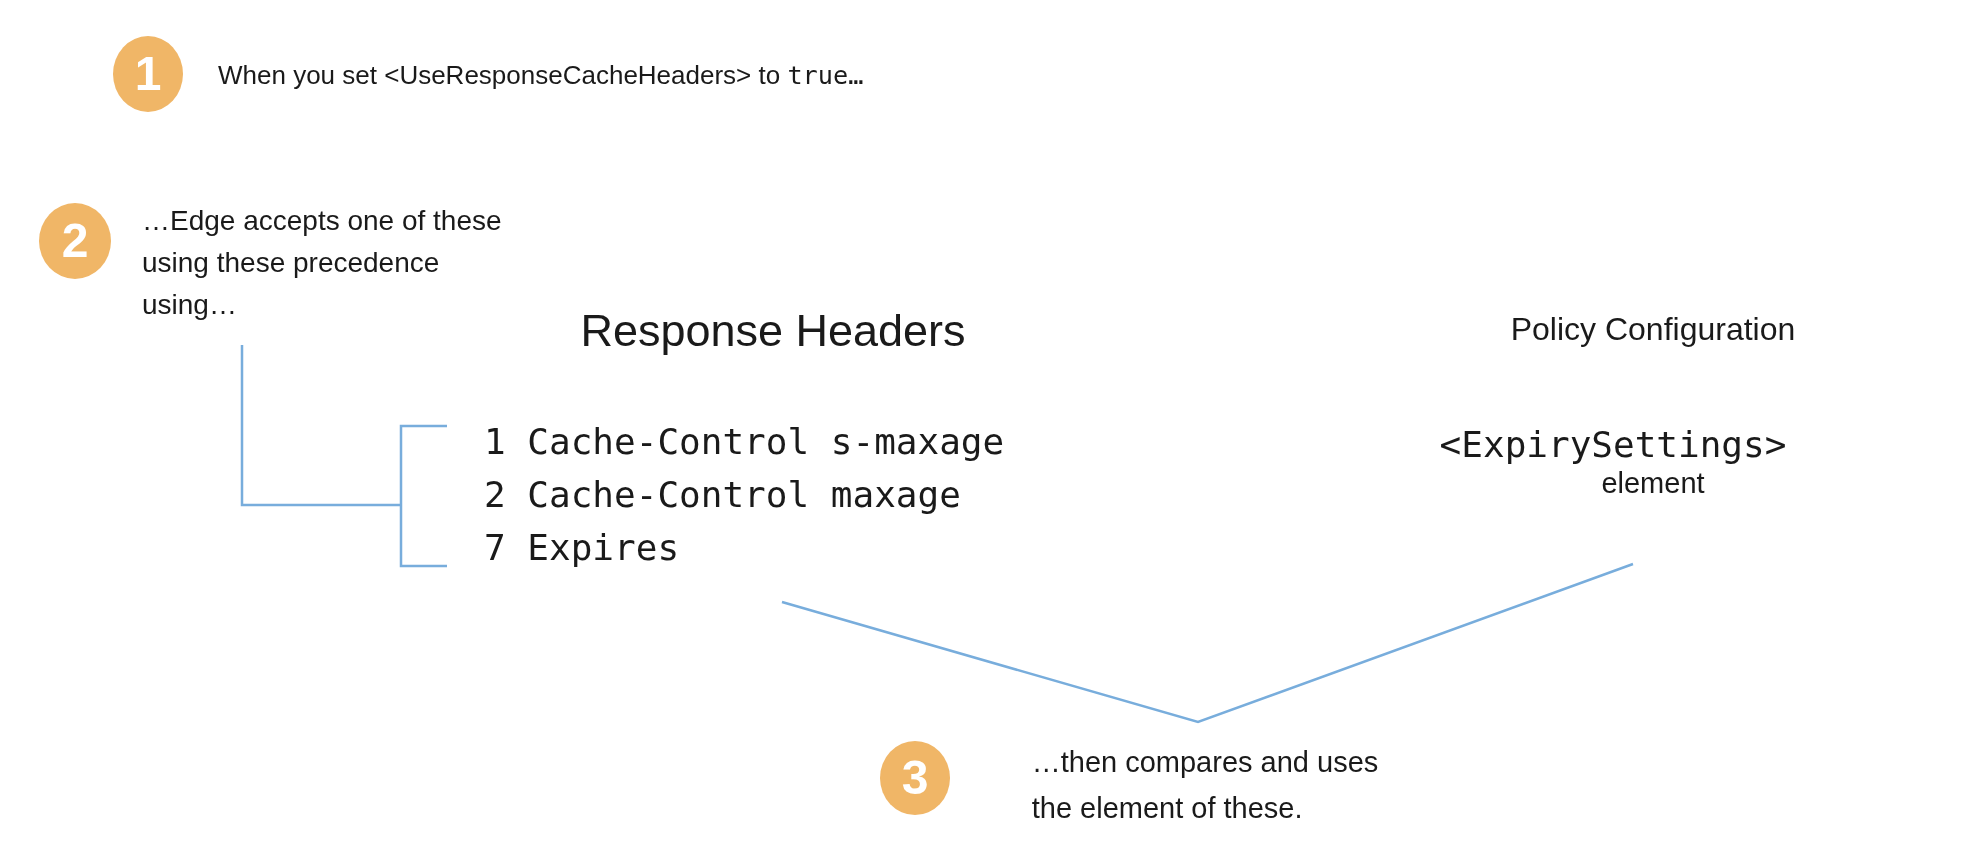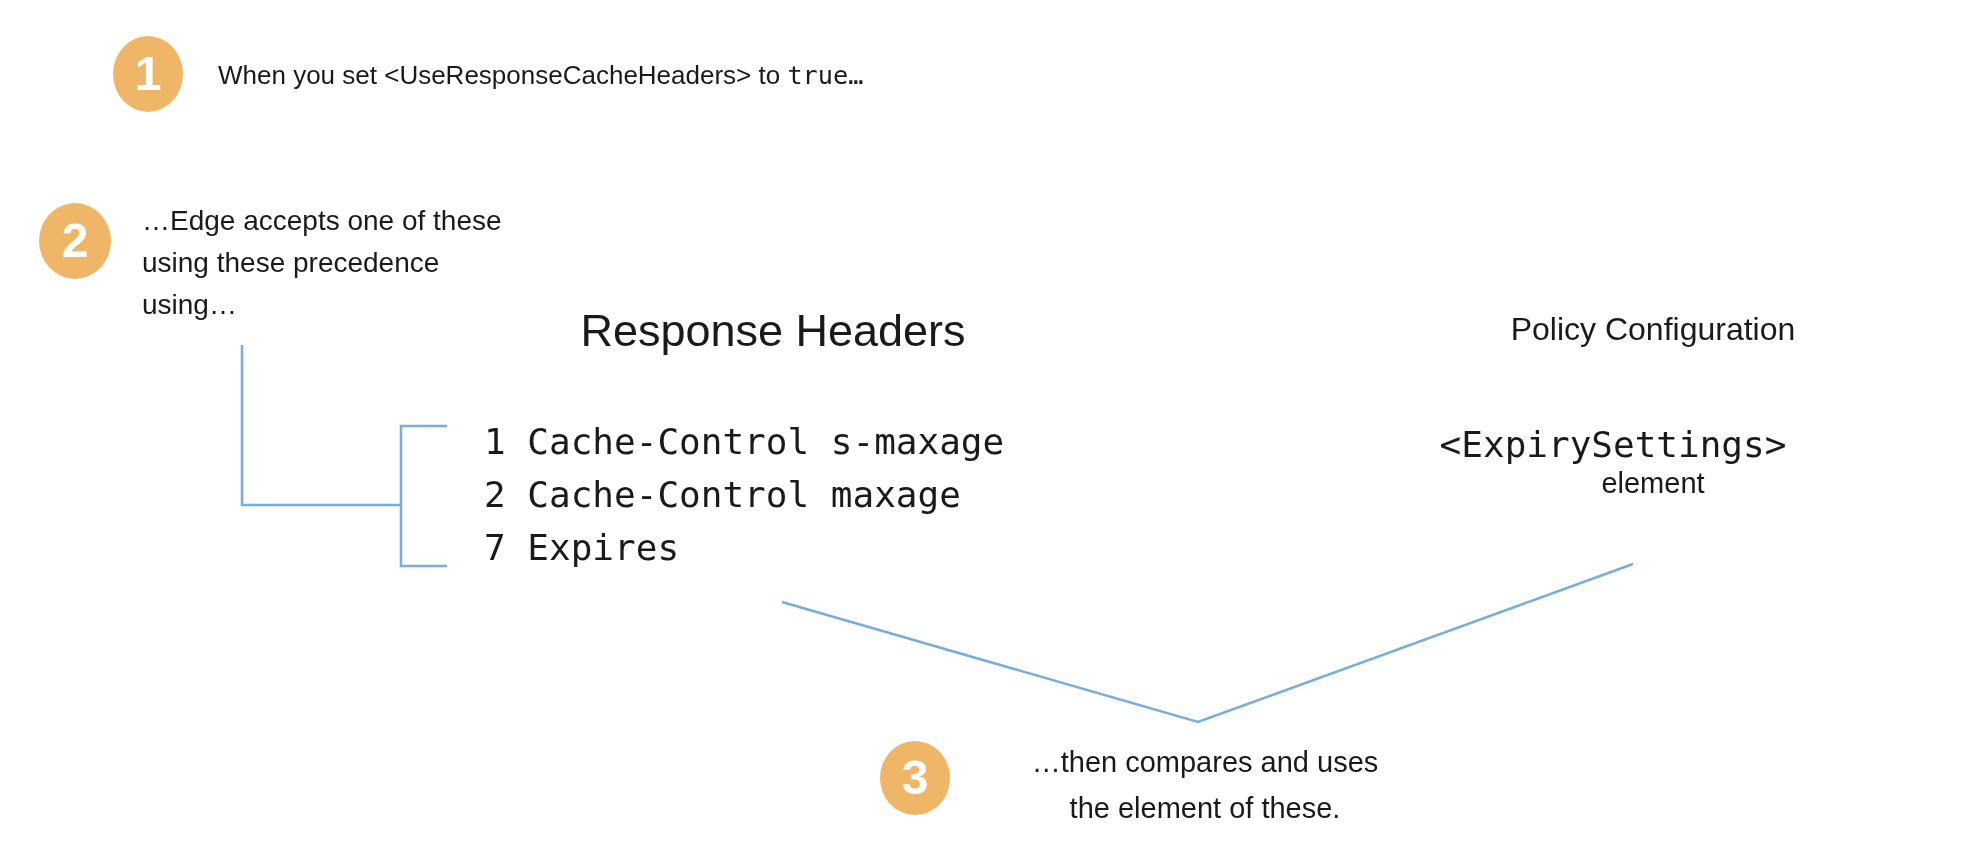--- a/index.html
+++ b/index.html
@@ -57,21 +57,20 @@
     line-height: 42px;
     white-space: nowrap;
   }
   .step3-caption {
     position: absolute;
     left: 1205px;
     top: 785px;
     transform: translate(-50%, -50%);
     font-size: 29px;
     line-height: 46px;
-    text-align: center;
     white-space: nowrap;
   }
   .col-heading {
     position: absolute;
     transform: translate(-50%, -50%);
     font-size: 45px;
     white-space: nowrap;
   }
   .heading-response { left: 773px;  top: 331px; }
   .heading-policy   { left: 1617px; top: 329px; font-size: 32px; margin-left: 36px; }

